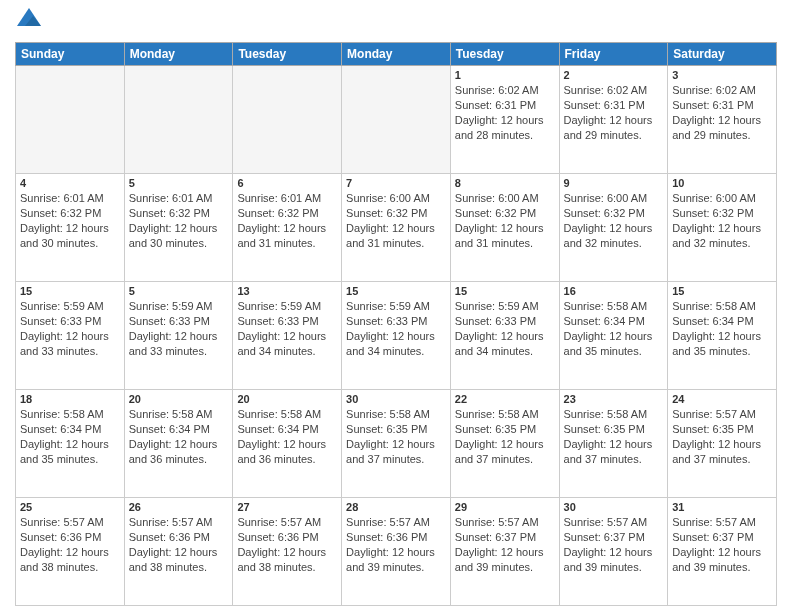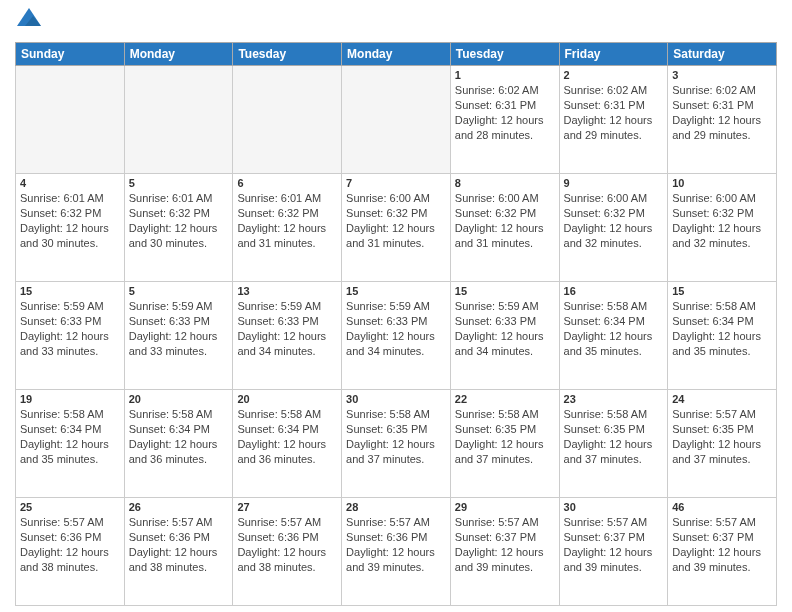--- a/index.html
+++ b/index.html
@@ -249,21 +249,21 @@
           <td>
             <span class="day-num">15</span>
             <div class="cell-text" style="white-space: pre-line;">Sunrise: 5:58 AM
 Sunset: 6:34 PM
 Daylight: 12 hours
 and 35 minutes.</div>
           </td>
         </tr>
         <tr>
           <td>
-            <span class="day-num">19</span>
+            <span class="day-num">18</span>
             <div class="cell-text" style="white-space: pre-line;">Sunrise: 5:58 AM
 Sunset: 6:34 PM
 Daylight: 12 hours
 and 35 minutes.</div>
           </td>
           <td>
             <span class="day-num">20</span>
             <div class="cell-text" style="white-space: pre-line;">Sunrise: 5:58 AM
 Sunset: 6:34 PM
 Daylight: 12 hours
@@ -342,21 +342,21 @@
 and 39 minutes.</div>
           </td>
           <td>
             <span class="day-num">30</span>
             <div class="cell-text" style="white-space: pre-line;">Sunrise: 5:57 AM
 Sunset: 6:37 PM
 Daylight: 12 hours
 and 39 minutes.</div>
           </td>
           <td>
-            <span class="day-num">46</span>
+            <span class="day-num">31</span>
             <div class="cell-text" style="white-space: pre-line;">Sunrise: 5:57 AM
 Sunset: 6:37 PM
 Daylight: 12 hours
 and 39 minutes.</div>
           </td>
         </tr>
       </tbody>
   </table>
 </div>
 

